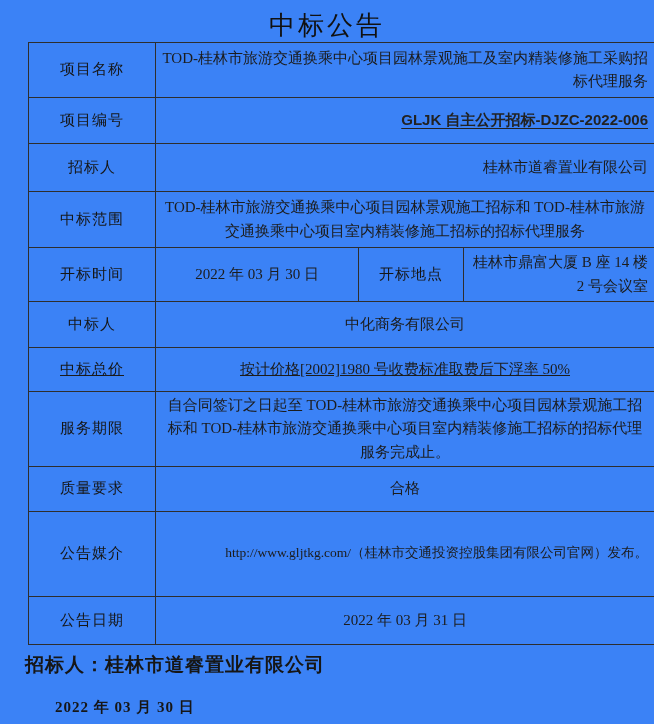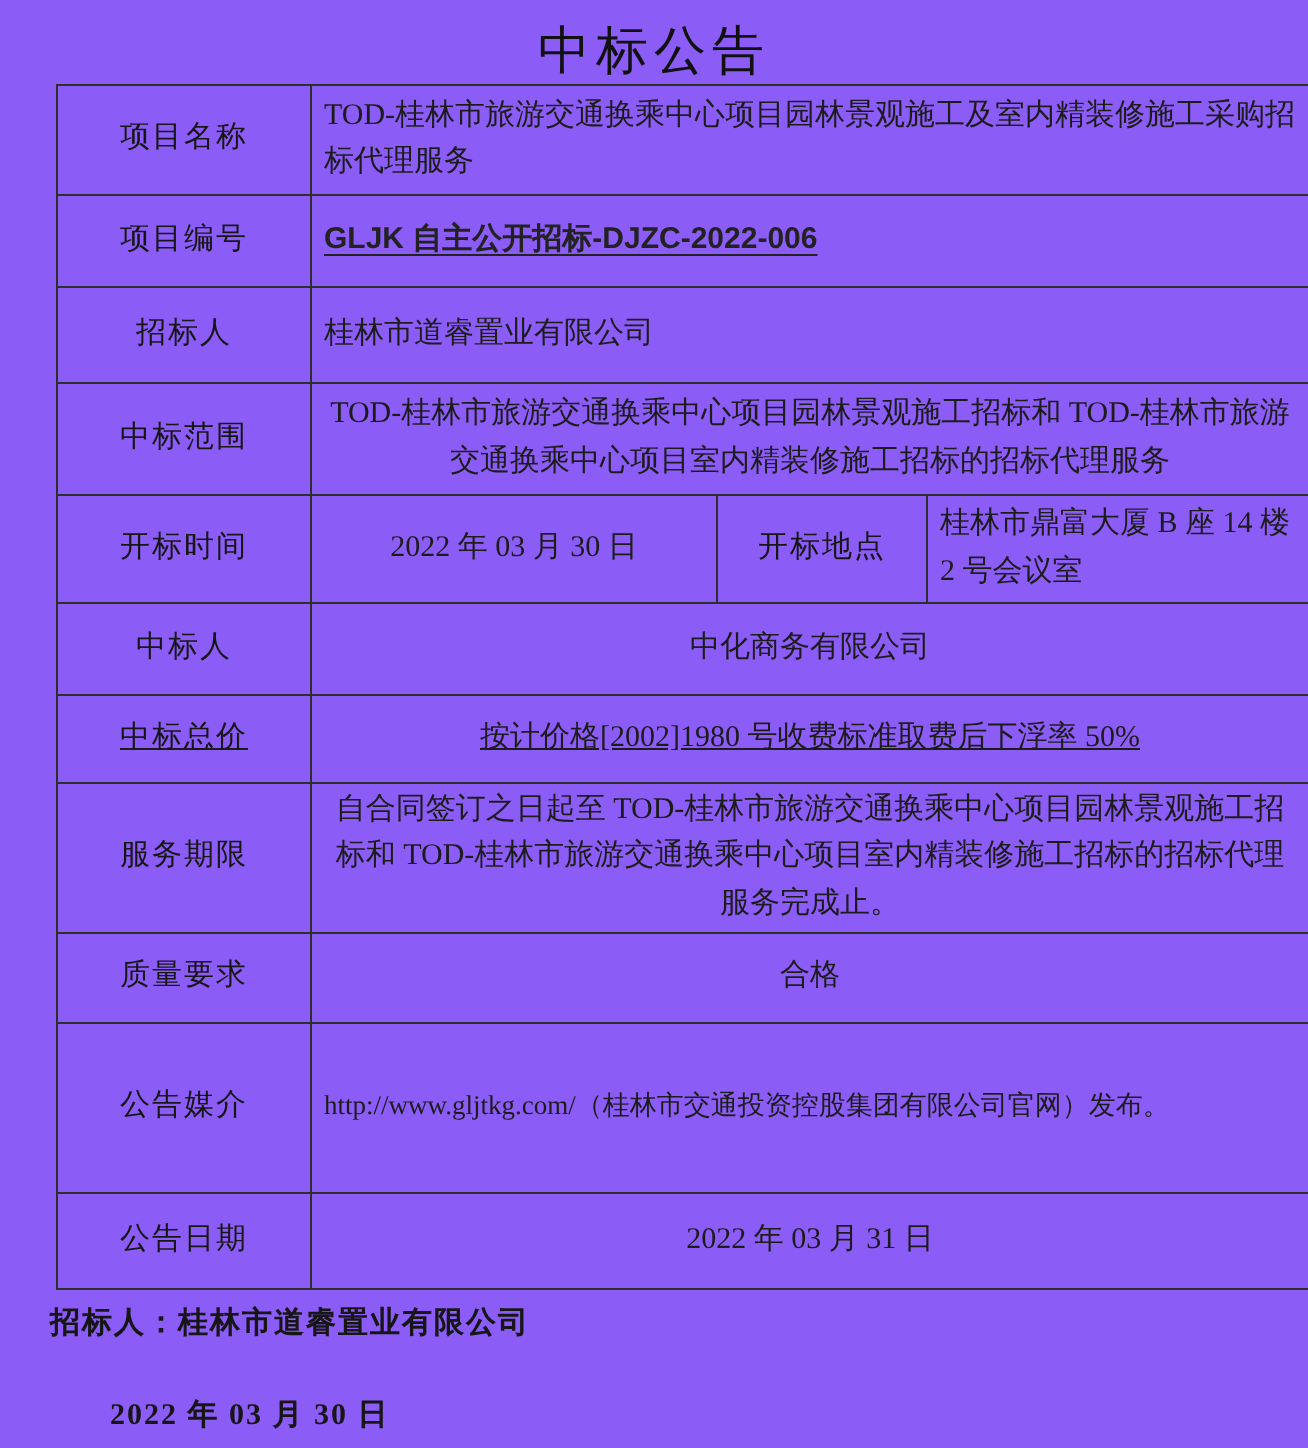--- a/index.html
+++ b/index.html
@@ -10,21 +10,21 @@
     height: 724px;
     overflow: hidden;
     font-family: "Liberation Serif", serif;
     color: #1c1c1c;
     -webkit-font-smoothing: antialiased;
   }
   .page {
     position: relative;
     width: 654px;
     height: 724px;
-    background: #8b5cf6;
+    background: #3b82f6;
   }
   .doc-title {
     margin: 0;
     padding-top: 8px;
     height: 34px;
     text-align: center;
     font-size: 26px;
     font-weight: 500;
     letter-spacing: 3px;
     color: #111;
@@ -42,21 +42,21 @@
     border: 1px solid #2e2e2e;
     padding: 2px 6px;
     vertical-align: middle;
     line-height: 1.55;
   }
   td.label {
     text-align: center;
     letter-spacing: 1px;
     color: #161616;
   }
-  td.val-left   { text-align: left;  padding-left: 9px; }
+  td.val-left   { text-align: right;  padding-left: 9px; }
   td.val-center { text-align: center; }
   tr.r1  { height: 55px; }
   tr.r2  { height: 46px; }
   tr.r3  { height: 48px; }
   tr.r4  { height: 56px; }
   tr.r5  { height: 54px; margin-top: 45px; }
   tr.r6  { height: 46px; }
   tr.r7  { height: 44px; text-decoration: underline; }
   tr.r8  { height: 55px; }
   tr.r9  { height: 45px; }
@@ -73,21 +73,21 @@
   .media-url {
     font-family: Liberation Serif, serif;
     font-size: 13.5px;
     letter-spacing: 0px;
   }
   .footer-tenderer {
     position: absolute;
     left: 25px;
     top: 652px;
     margin: 0;
-    font-size: 15px;
+    font-size: 19px;
     font-weight: 600;
     letter-spacing: 1px;
     color: #161616;
   }
   .footer-date {
     position: absolute;
     left: 55px;
     top: 698px;
     margin: 0;
     font-size: 15px;

